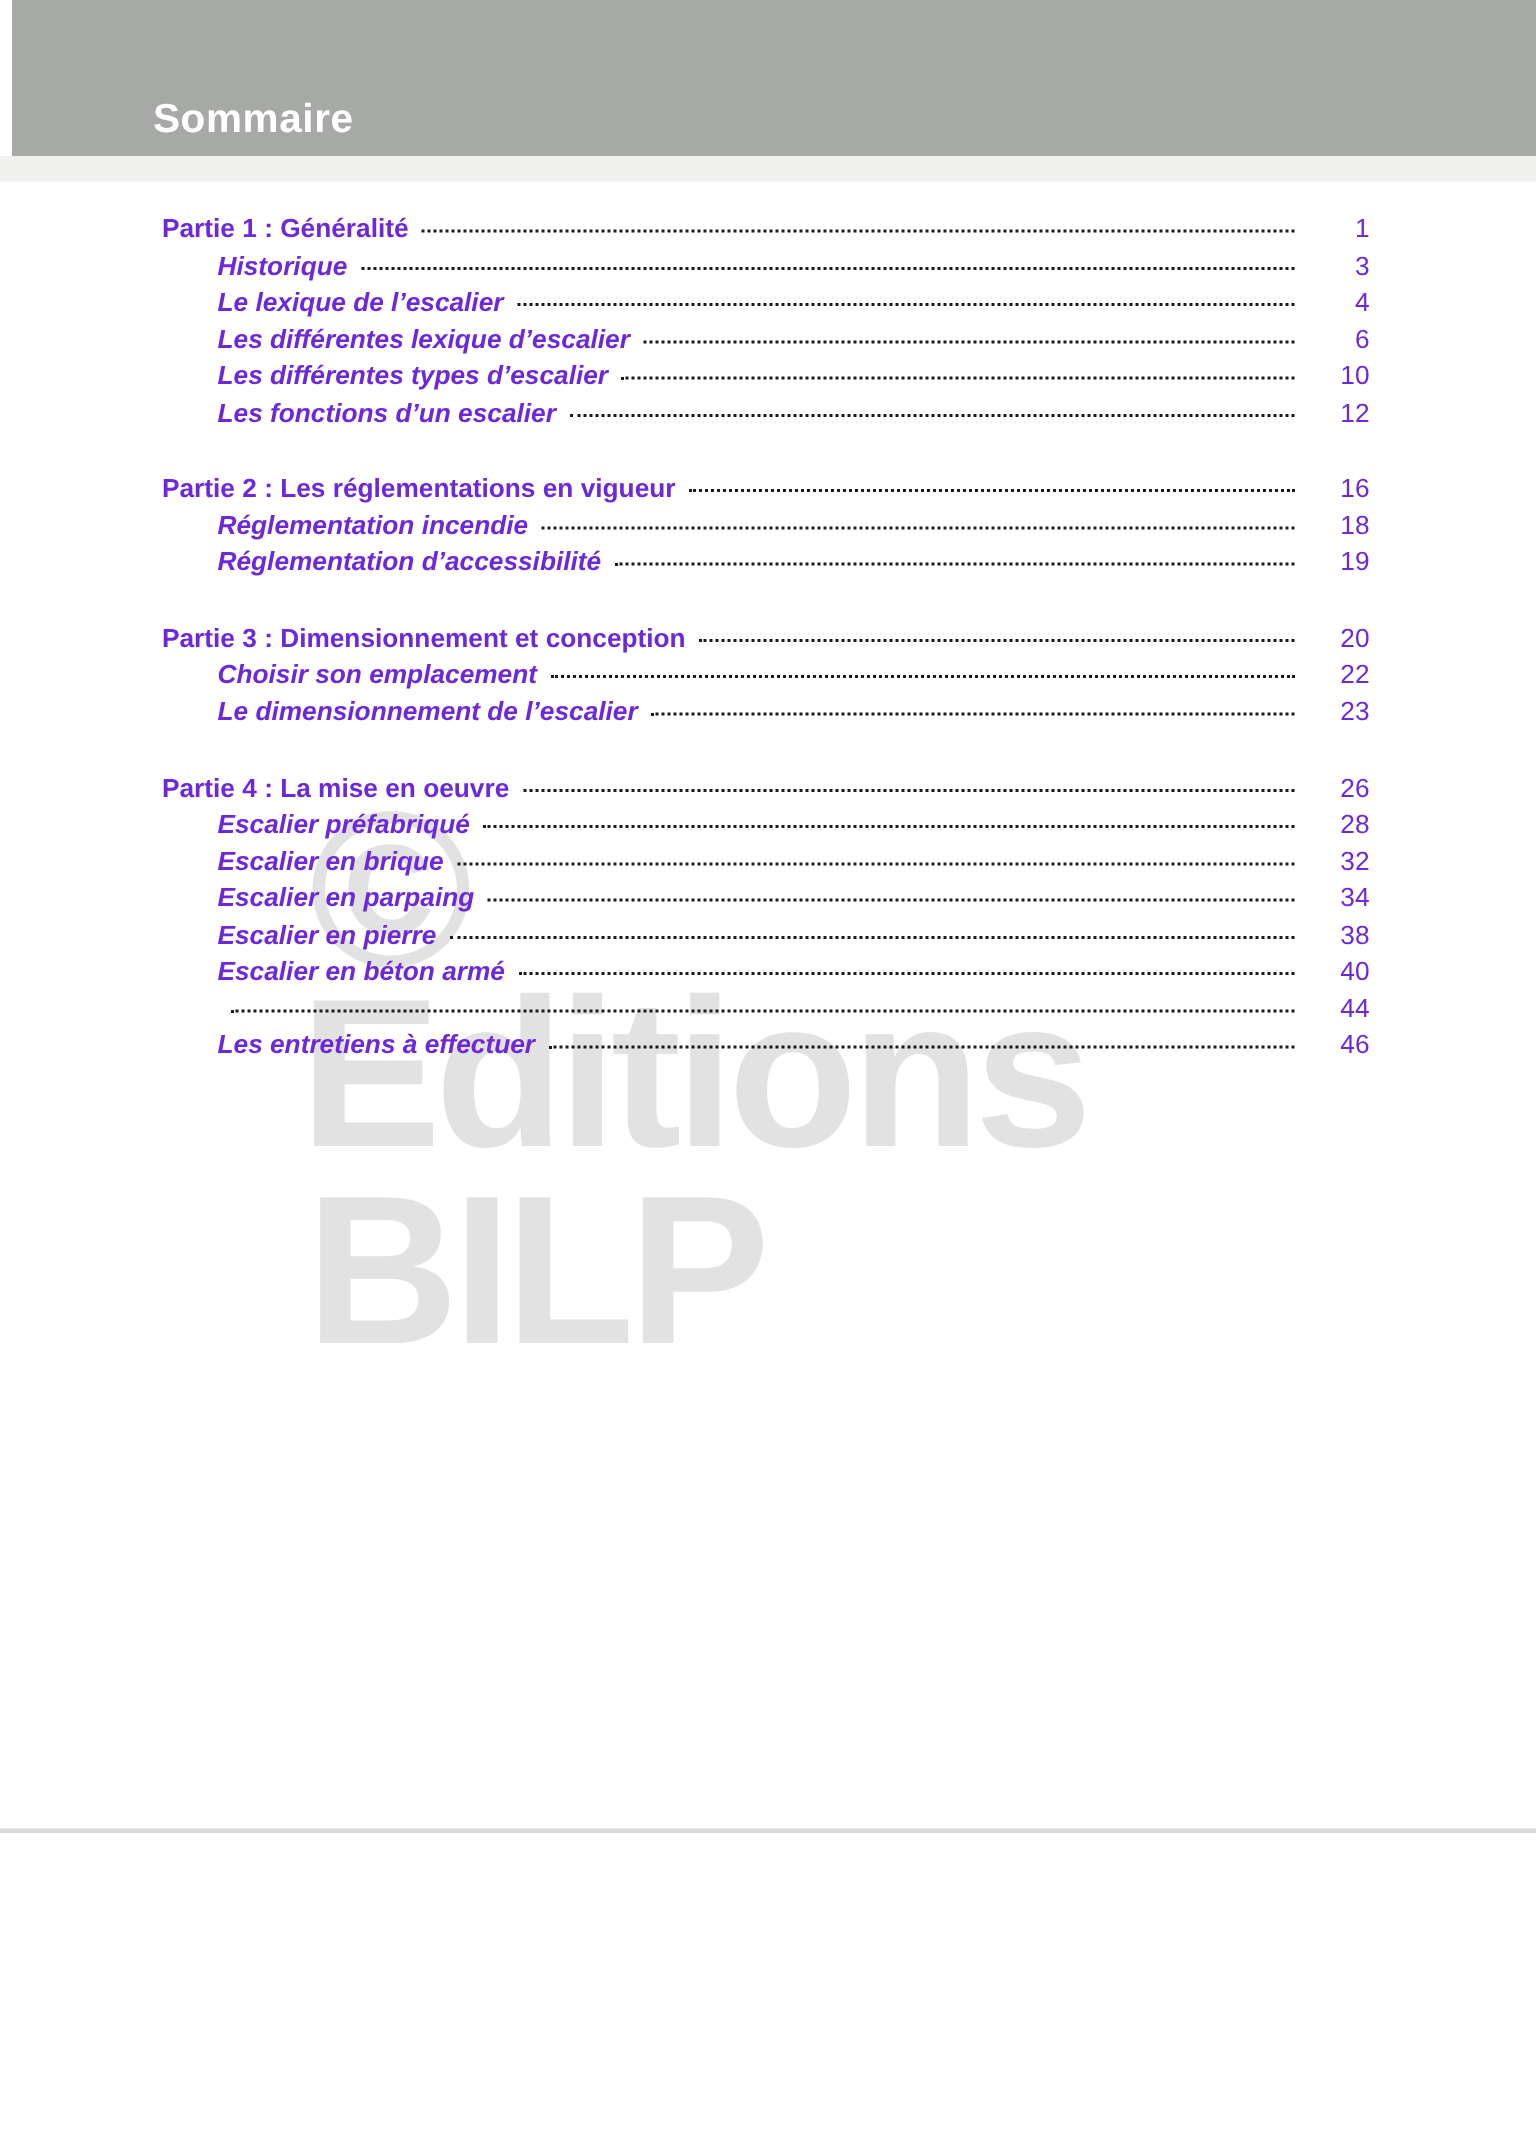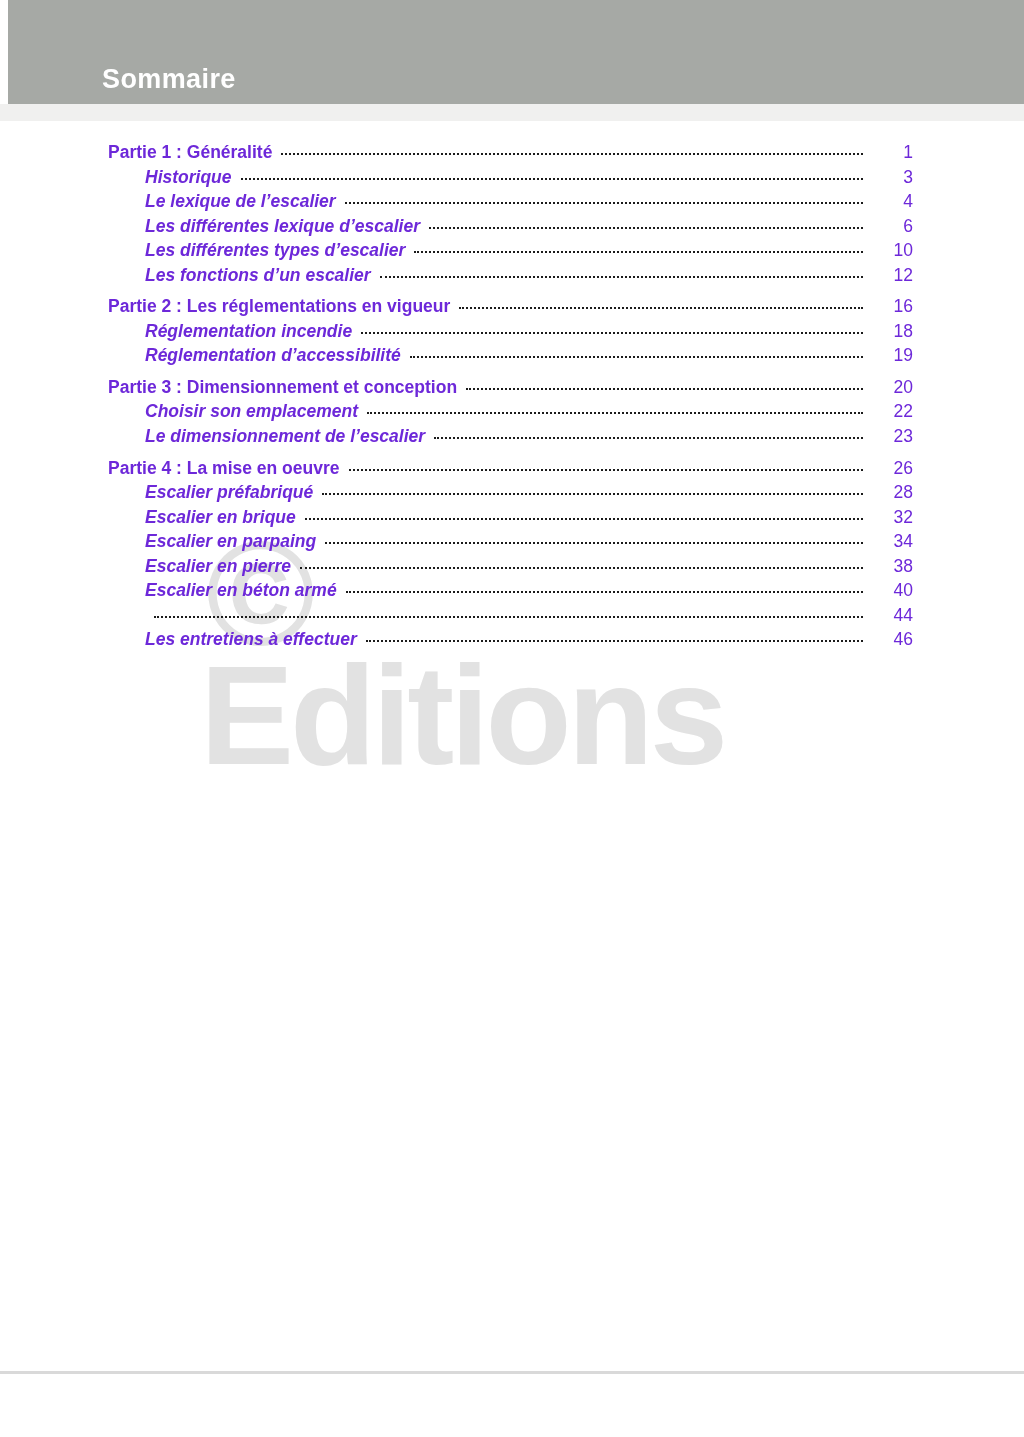--- a/index.html
+++ b/index.html
@@ -1,19 +1,19 @@
 <!DOCTYPE html>
 <html><head>
 <meta charset="utf-8">
 <style>
   html, body { margin: 0; padding: 0; background: #ffffff; }
   .page {
     position: relative;
     width: 1024px;
-    height: 1374px;
+    height: 1222px;
     background: #ffffff;
     overflow: hidden;
     font-family: "Liberation Sans", sans-serif;
   }
 
   
   .header-band {
     position: absolute;
     top: 0; left: 8px; right: 0;
     height: 104px;
@@ -75,21 +75,21 @@
   
   .toc {
     position: absolute;
     top: 140px;
     left: 108px;
     width: 805px;
     z-index: 1;
     color: #6d28d9;
   }
   .toc-section { margin: 0; }
-  .toc-section + .toc-section { margin-top: 7px; }
+  .toc-section + .toc-section { margin-top: 26px; }
   .toc-row {
     display: flex;
     align-items: baseline;
     height: 24.55px;
     line-height: 24.55px;
     font-size: 17.5px;
     white-space: nowrap;
   }
   .toc-row.part  .label { font-weight: bold; }
   .toc-row.sub { padding-left: 37px; justify-content: center; }
@@ -123,20 +123,21 @@
 <div class="page">
 
   <div class="header-band"></div>
   <div class="header-left-margin"></div>
   <div class="header-title">Sommaire</div>
   <div class="header-divider"></div>
 
   <div class="watermark">
     <div class="wm-copyright">©</div>
     <div class="wm-line1">Editions</div>
+    <div class="wm-line2">BILP</div>
   </div>
 
   <div class="toc">
   <div class="toc-section">
     <div class="toc-row part">
       <span class="label">Partie 1 : Généralité</span>
       <span class="leader"></span>
       <span class="pagenum">1</span>
     </div>
     <div>

